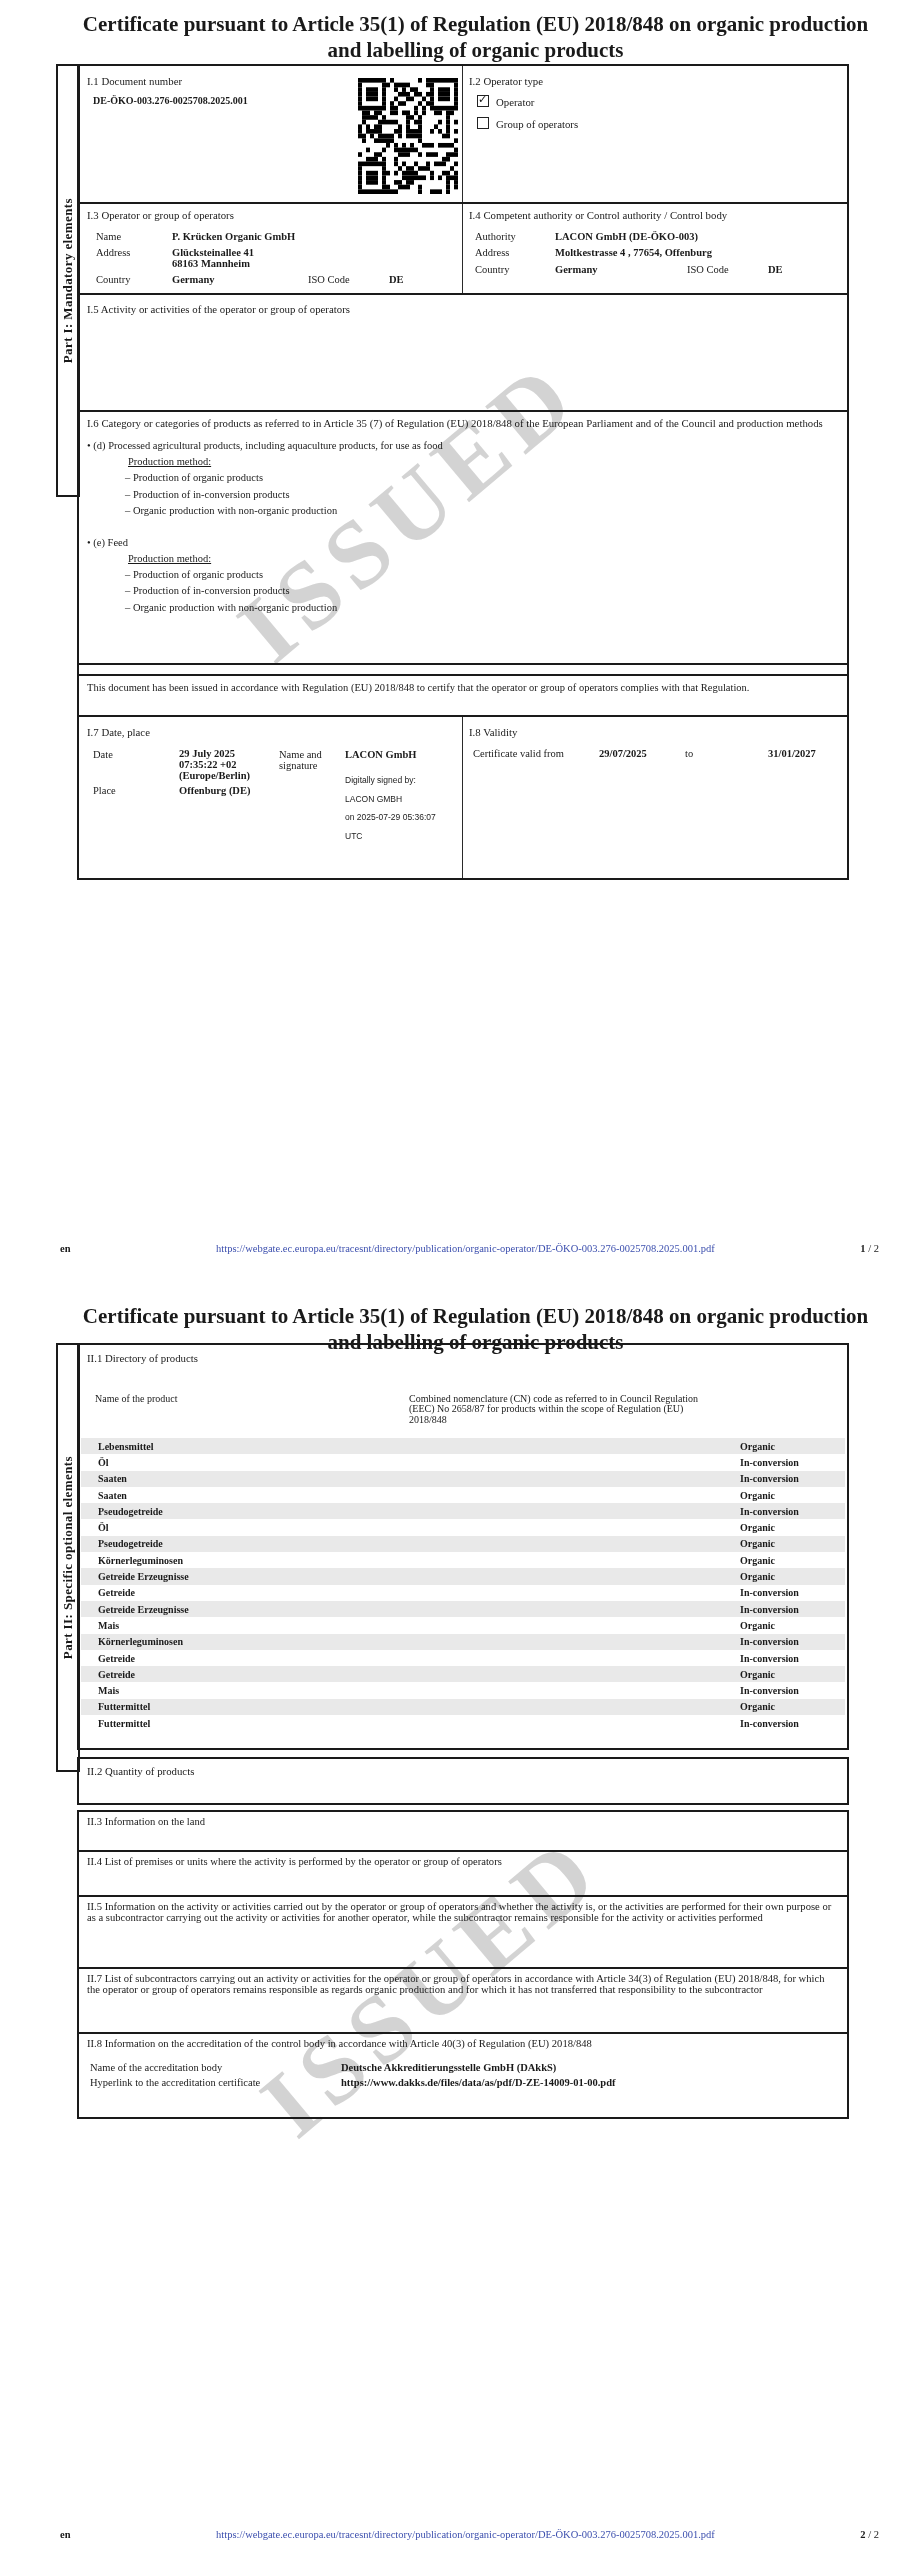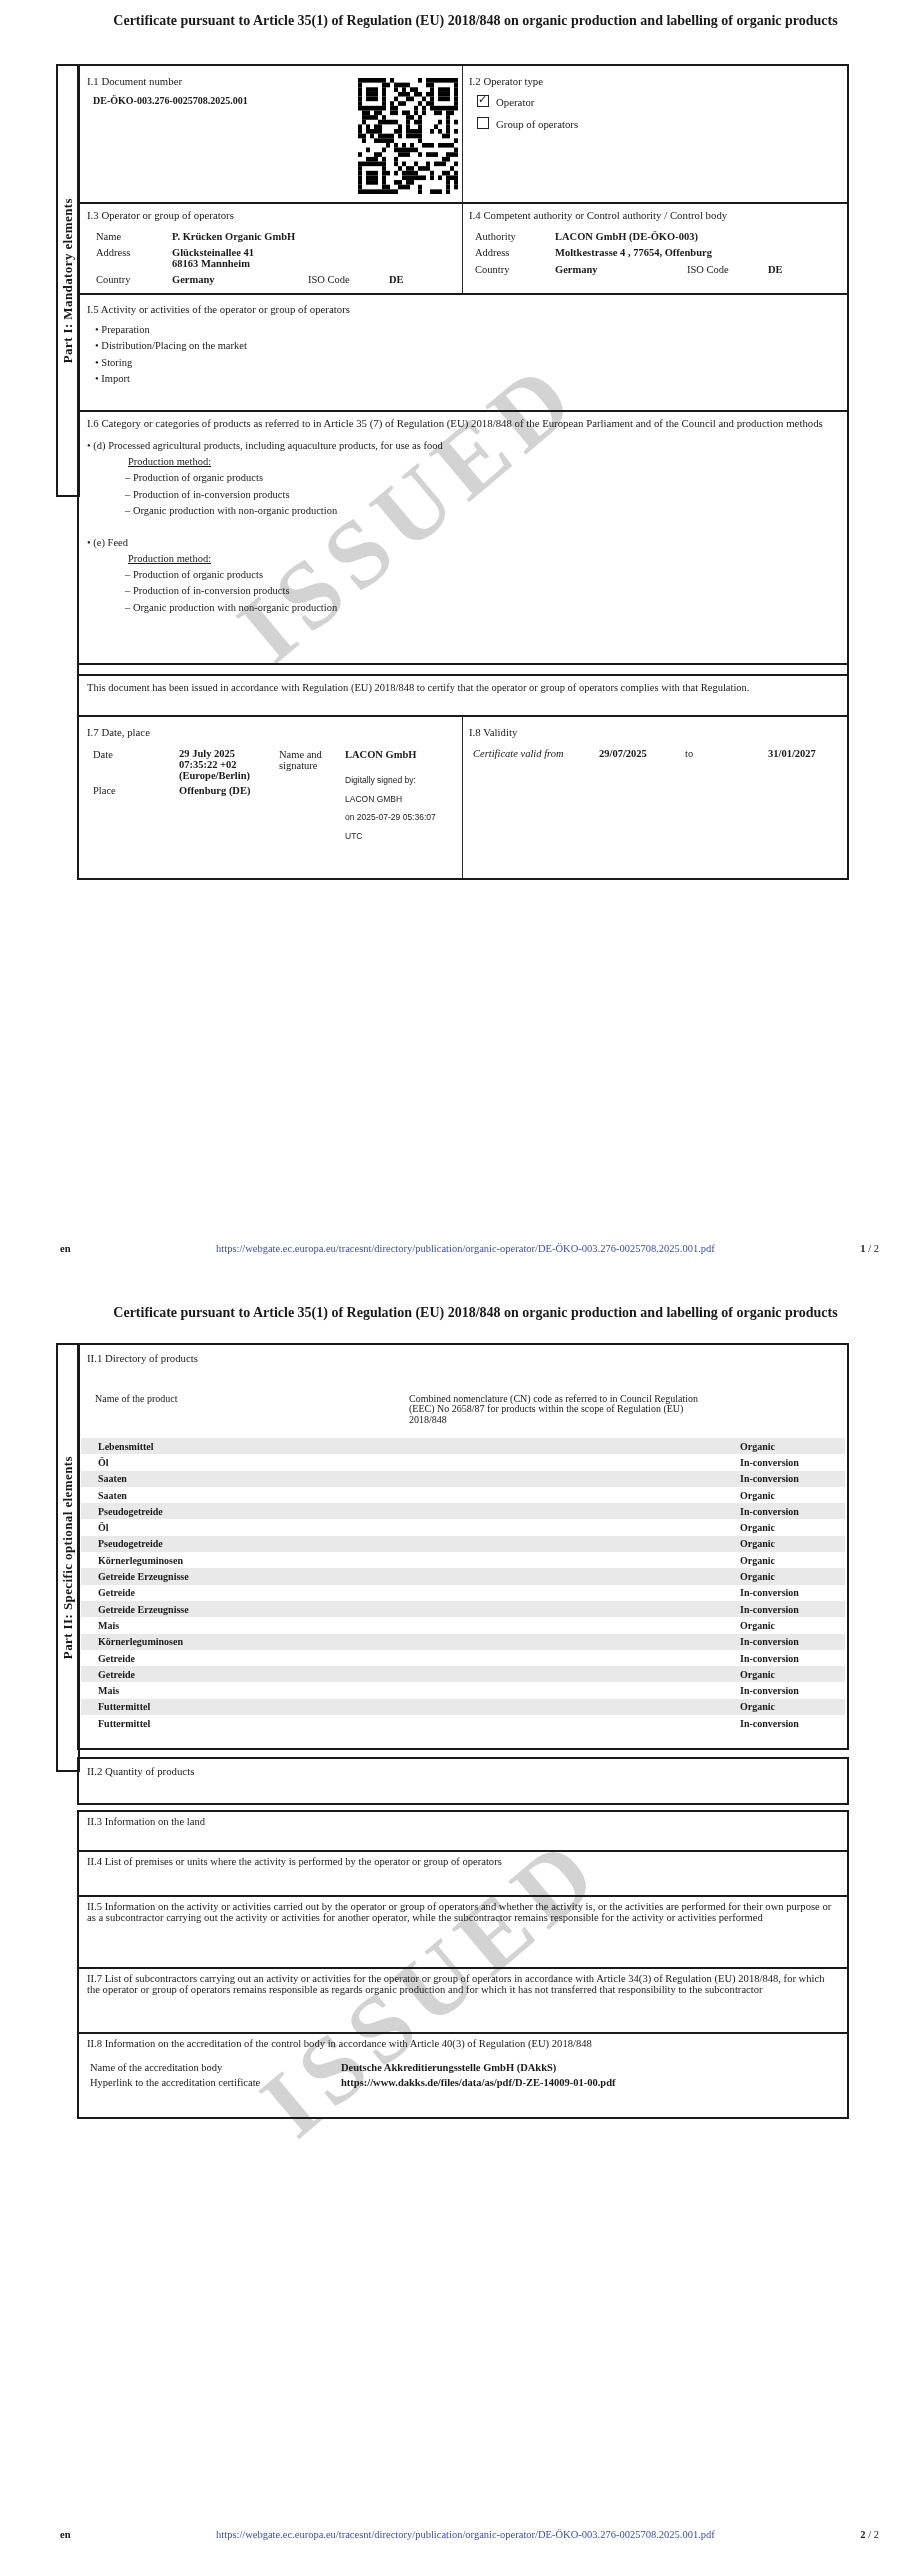--- a/index.html
+++ b/index.html
@@ -2,21 +2,21 @@
 <html><head>
 <meta charset="utf-8">
 <style>
   html,body{margin:0;padding:0;background:#fff;}
   body{width:905px;height:2560px;position:relative;font-family:"Liberation Serif","DejaVu Serif",serif;color:#1a1a1a;}
   .page{position:absolute;left:0;width:905px;height:1280px;overflow:hidden;}
   #page1{top:0;}#page2{top:1280px;}
   .watermark{position:absolute;font-weight:bold;font-size:96px;letter-spacing:10px;color:#a9a9a9;opacity:.5;transform:rotate(-40deg);white-space:nowrap;z-index:0;}
   #page1 .watermark{left:205px;top:455px;}
   #page2 .watermark{left:228px;top:650px;}
-  .sheet-title{position:absolute;left:77px;width:797px;text-align:center;font-weight:bold;font-size:14px;line-height:1.22;z-index:2;}
+  .sheet-title{position:absolute;left:77px;width:797px;text-align:center;font-weight:bold;font-size:21px;line-height:1.22;z-index:2;}
   #page1 .sheet-title{top:12px;}
   #page2 .sheet-title{top:24px;}
   .sidebar{position:absolute;left:56px;width:20px;border:2px solid #1a1a1a;display:flex;align-items:center;justify-content:center;z-index:2;background:transparent;}
   .sidebar span{writing-mode:vertical-rl;transform:rotate(180deg);font-weight:bold;font-size:13px;letter-spacing:.4px;white-space:nowrap;}
   .box{position:absolute;left:77px;width:772px;border:2px solid #1a1a1a;box-sizing:border-box;z-index:1;background:transparent;}
   .row{position:relative;box-sizing:border-box;border-bottom:2px solid #1a1a1a;}
   .row:last-child{border-bottom:none;}
   .split{display:flex;}
   .cl{position:relative;width:383px;box-sizing:border-box;}
   .cr{position:relative;flex:1;border-left:1.5px solid #2a2a2a;box-sizing:border-box;}
@@ -417,26 +417,20 @@
         <div class="v b abs" style="left:92px;top:43px;">Moltkestrasse 4 , 77654, Offenburg</div>
         <div class="v abs" style="left:12px;top:60px;">Country</div>
         <div class="v b abs" style="left:92px;top:60px;">Germany</div>
         <div class="v abs" style="left:224px;top:60px;">ISO Code</div>
         <div class="v b abs" style="left:305px;top:60px;">DE</div>
       </div>
     </div>
 
     <div class="row" style="height:117px;">
       <div class="slabel abs" style="left:8px;top:8px;">I.5 Activity or activities of the operator or group of operators</div>
-      <div class="bullets abs" style="left:16px;top:27px;">
-        <div>Preparation</div>
-        <div>Distribution/Placing on the market</div>
-        <div>Storing</div>
-        <div>Import</div>
-      </div>
     </div>
 
     <div class="row s6" style="height:253px;">
       <div class="hdr">I.6 Category or categories of products as referred to in Article 35 (7) of Regulation (EU) 2018/848 of the European Parliament and of the Council and production methods</div>
       <div class="grp">
         <div class="grp-title">(d) Processed agricultural products, including aquaculture products, for use as food</div>
         <div class="pm">Production method:</div>
         <div class="m-item">Production of organic products</div>
         <div class="m-item">Production of in-conversion products</div>
         <div class="m-item">Organic production with non-organic production</div>
@@ -471,21 +465,21 @@
           <div>Digitally signed by:</div>
           <div>LACON GMBH</div>
           <div>on 2025-07-29 05:36:07</div>
           <div>UTC</div>
         </div>
         <div class="v abs" style="left:14px;top:68px;">Place</div>
         <div class="v b abs" style="left:100px;top:68px;">Offenburg (DE)</div>
       </div>
       <div class="cr">
         <div class="slabel abs" style="left:6px;top:9px;">I.8 Validity</div>
-        <div class="v abs" style="left:10px;top:31px;font-style:italic;">Certificate valid from</div>
+        <div class="v abs" style="left:10px;top:31px;">Certificate valid from</div>
         <div class="v b abs" style="left:136px;top:31px;">29/07/2025</div>
         <div class="v abs" style="left:222px;top:31px;">to</div>
         <div class="v b abs" style="left:305px;top:31px;">31/01/2027</div>
       </div>
     </div>
   </div>
 
   <div class="footer">
     <span class="b" style="font-size:10.5px;">en</span>
     <a class="url" href="#" style="color:#3c4fae;">https://webgate.ec.europa.eu/tracesnt/directory/publication/organic-operator/DE-ÖKO-003.276-0025708.2025.001.pdf</a>

